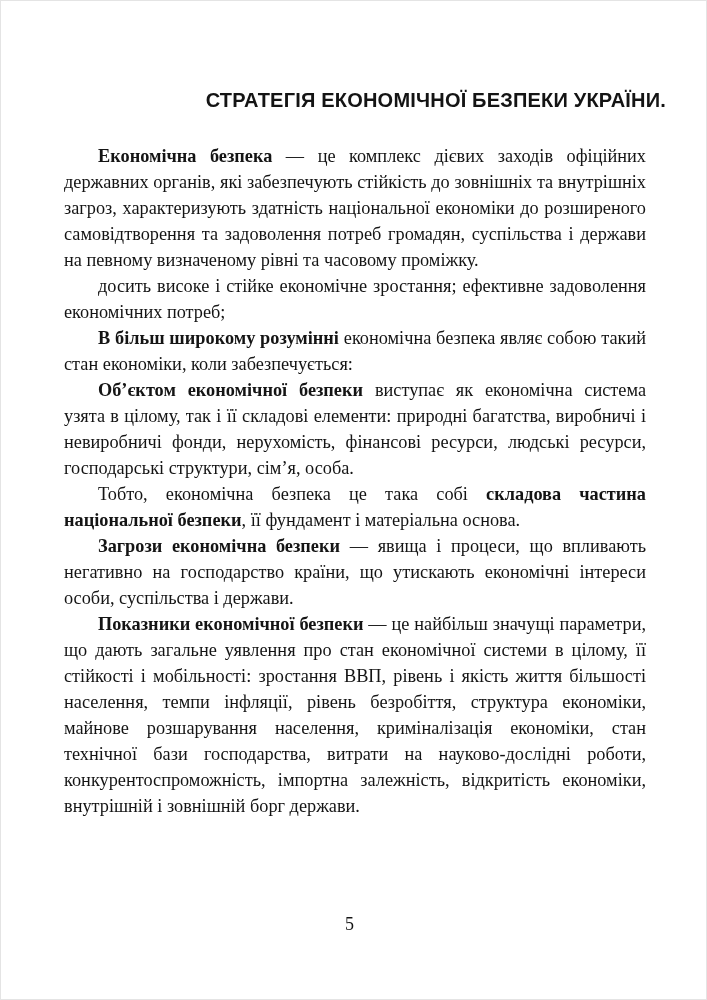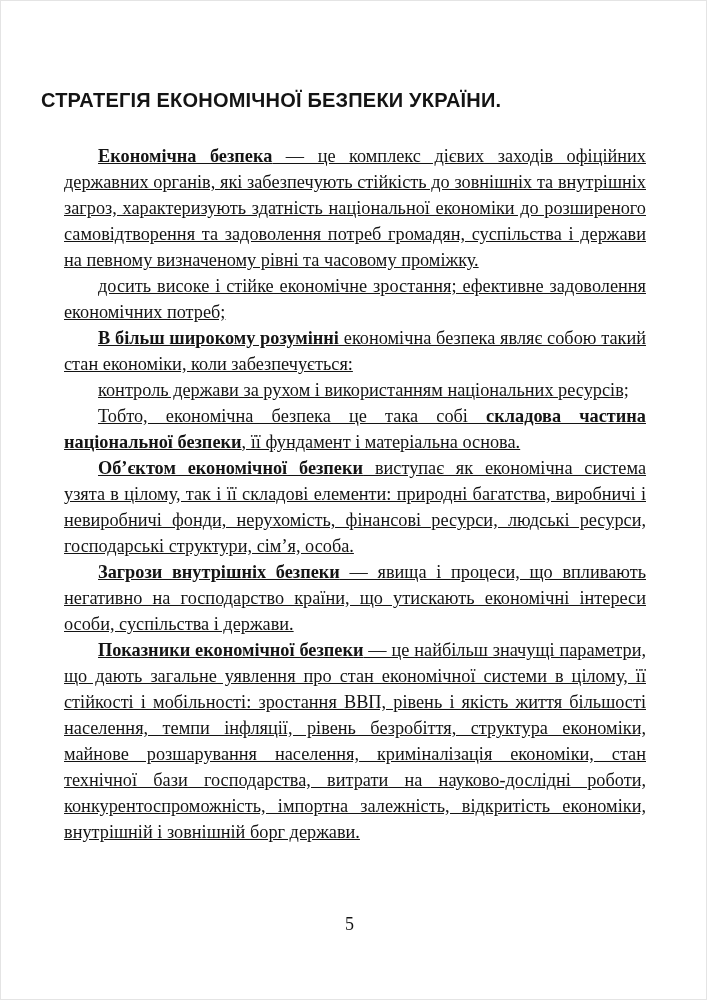--- a/index.html
+++ b/index.html
@@ -12,41 +12,40 @@
     width: 707px;
     height: 1000px;
     box-sizing: border-box;
     background: #ffffff;
     border: 1px solid #e4e4e4;
     overflow: hidden;
     color: #111111;
   }
   .title {
     margin: 86px 40px 0 40px;
-    text-align: left;
+    text-align: right;
     font-family: "Liberation Sans", sans-serif;
     font-weight: 700;
     font-size: 20px;
     line-height: 27px;
     letter-spacing: 0.2px;
     color: #141414;
   }
   .body-text {
     margin: 29px 60px 0 63px;
     font-family: "Liberation Serif", serif;
     font-size: 18.3px;
     line-height: 26px;
     text-align: justify;
     color: #141414;
   }
   .body-text p {
     margin: 0;
     padding: 0;
     text-indent: 34px;
-    text-decoration: underline;
   }
   .bold {
     font-weight: 700;
   }
   .page-number {
     position: absolute;
     left: 0;
     right: 8px;
     top: 913px;
     text-align: center;
@@ -59,20 +58,19 @@
 <body>
 
 <div class="page">
   <div class="title">
     <div>СТРАТЕГІЯ ЕКОНОМІЧНОЇ БЕЗПЕКИ УКРАЇНИ.</div>
   </div>
   <div class="body-text">
       <p><span class="bold">Економічна безпека</span><span> — це комплекс дієвих заходів офіційних державних органів, які забезпечують стійкість до зовнішніх та внутрішніх загроз, характеризують здатність національної економіки до розширеного самовідтворення та задоволення потреб громадян, суспільства і держави на певному визначеному рівні та часовому проміжку.</span></p>
       <p><span>досить високе і стійке економічне зростання; ефективне задоволення економічних потреб;</span></p>
       <p><span class="bold">В більш широкому розумінні</span><span> економічна безпека являє собою такий стан економіки, коли забезпечується:</span></p>
-      <p><span>контроль держави за рухом і використанням національних ресурсів;</span></p>
+      <p><span class="bold">Об’єктом економічної безпеки</span><span> виступає як економічна система узята в цілому, так і її складові елементи: природні багатства, виробничі і невиробничі фонди, нерухомість, фінансові ресурси, людські ресурси, господарські структури, сім’я, особа.</span></p>
       <p><span>Тобто, економічна безпека це така собі </span><span class="bold">складова частина національної безпеки</span><span>, її фундамент і матеріальна основа.</span></p>
-      <p><span class="bold">Об’єктом економічної безпеки</span><span> виступає як економічна система узята в цілому, так і її складові елементи: природні багатства, виробничі і невиробничі фонди, нерухомість, фінансові ресурси, людські ресурси, господарські структури, сім’я, особа.</span></p>
-      <p><span class="bold">Загрози внутрішніх безпеки</span><span> — явища і процеси, що впливають негативно на господарство країни, що утискають економічні інтереси особи, суспільства і держави.</span></p>
+      <p><span class="bold">Загрози економічна безпеки</span><span> — явища і процеси, що впливають негативно на господарство країни, що утискають економічні інтереси особи, суспільства і держави.</span></p>
       <p><span class="bold">Показники економічної безпеки</span><span> — це найбільш значущі параметри, що дають загальне уявлення про стан економічної системи в цілому, її стійкості і мобільності: зростання ВВП, рівень і якість життя більшості населення, темпи інфляції, рівень безробіття, структура економіки, майнове розшарування населення, криміналізація економіки, стан технічної бази господарства, витрати на науково-дослідні роботи, конкурентоспроможність, імпортна залежність, відкритість економіки, внутрішній і зовнішній борг держави.</span></p>
     </div>
   <div class="page-number">5</div>
 </div>
 
 </body></html>

